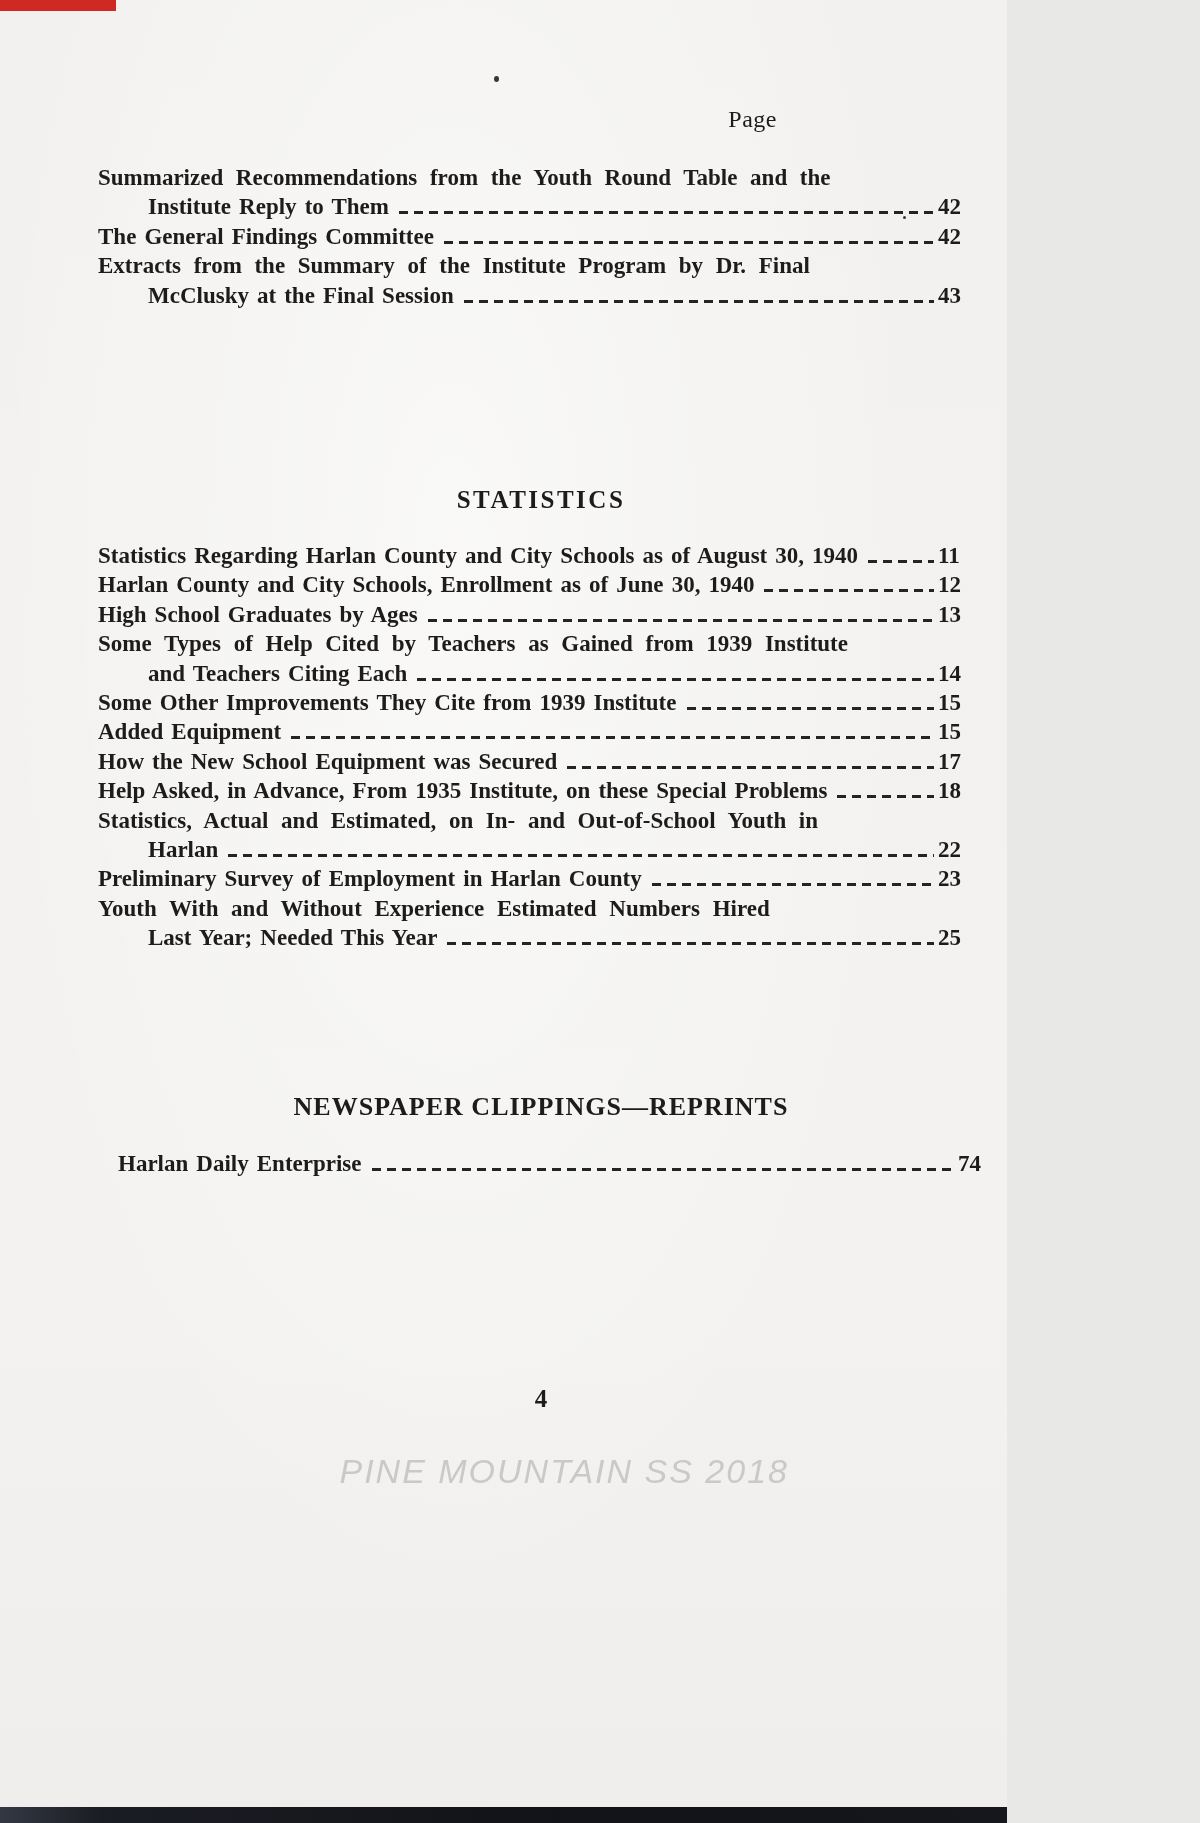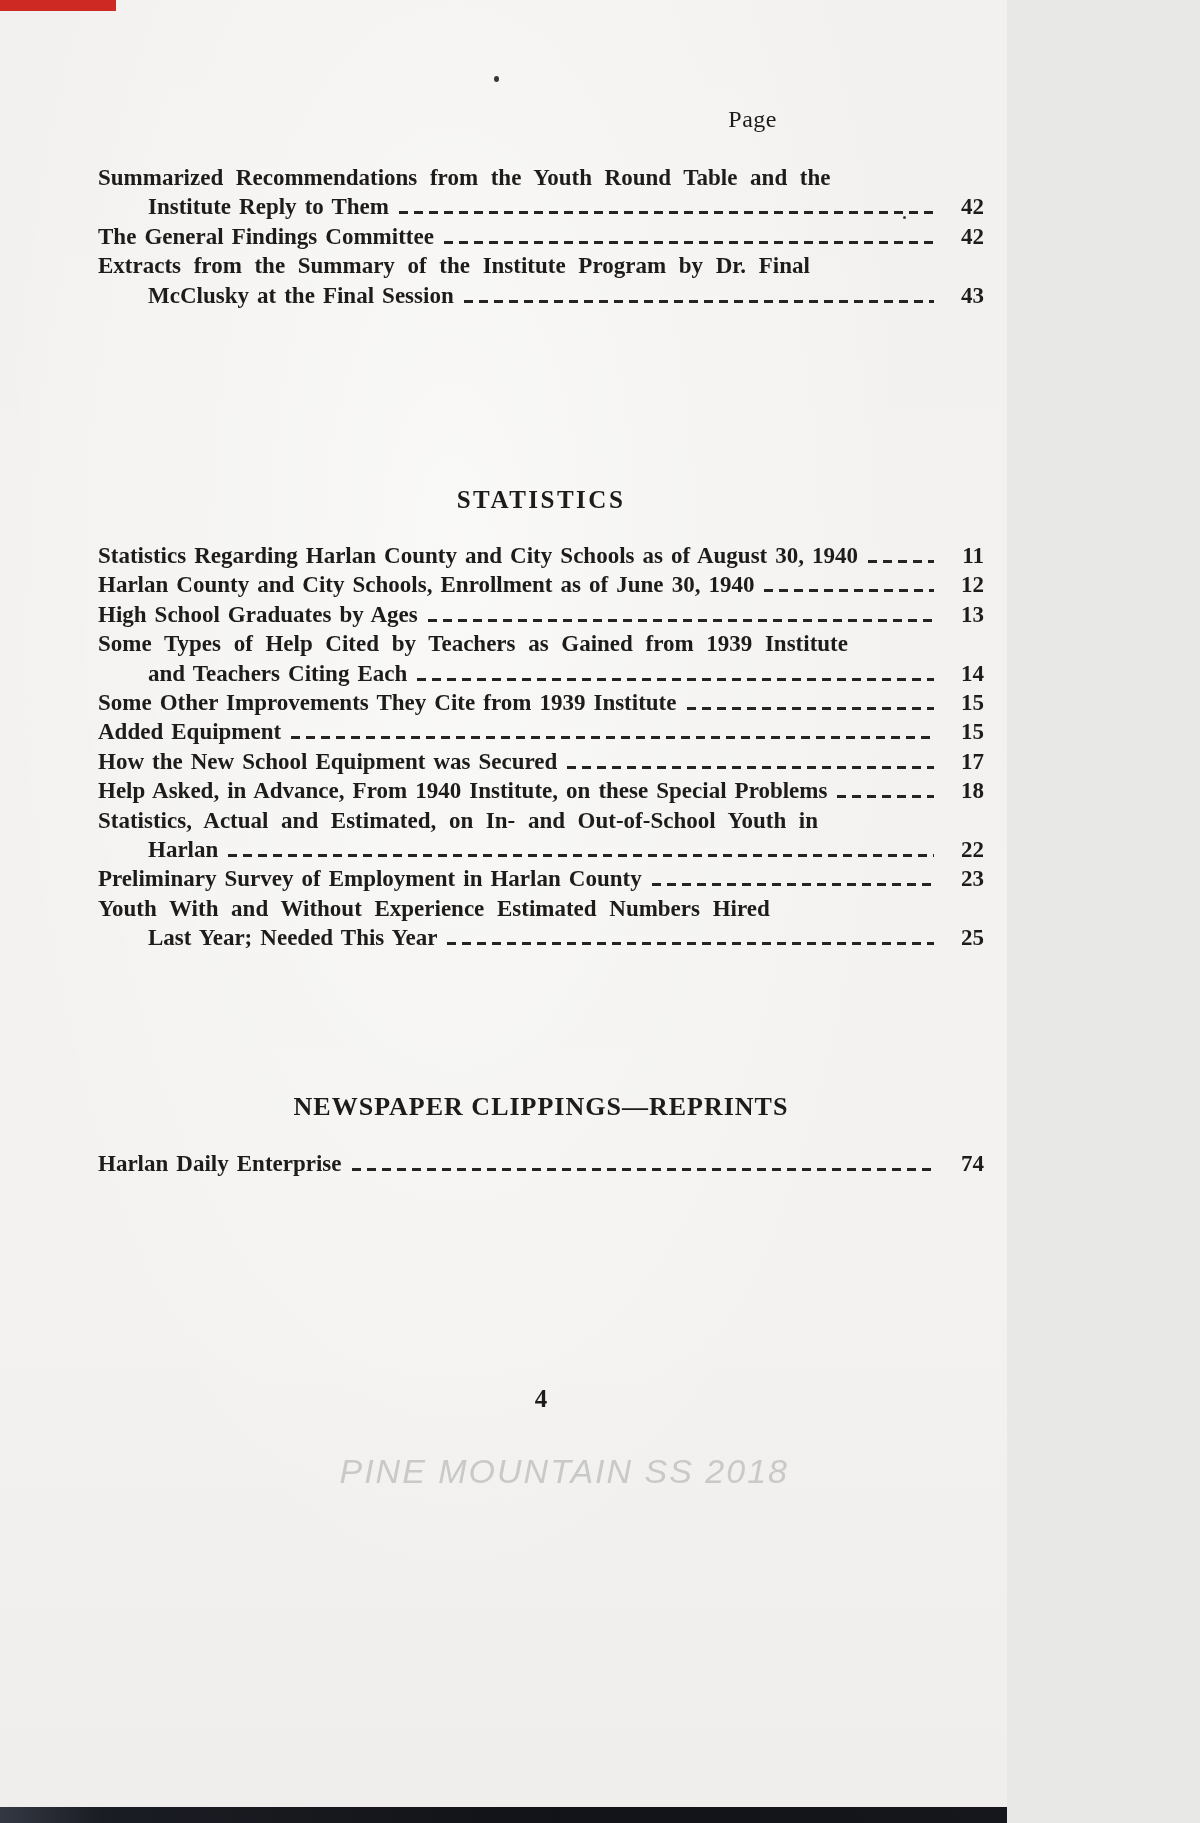--- a/index.html
+++ b/index.html
@@ -18,30 +18,30 @@
     background: var(--strip-red, #ce2a23); }
 
   .bottom-band { position:absolute; left:0; bottom:0; width:100%; height:16px;
     background: linear-gradient(90deg, #343843 0%, #1b1d24 10%, #121318 55%, #16171c 100%); }
 
   .page-label { position:absolute; top:106px; right:230px; font-size:24px; letter-spacing:.5px; }
 
   .toc-block { position:absolute; left:98px; width:886px; }
   #sec0 { top:163px; }
   #sec1 { top:541px; }
-  #sec2 { top:1149px; }
+  #sec2 { top:1149px;margin-left:20px; }
 
   .toc-row { display:flex; align-items:baseline; line-height:29.4px;
     font-size:23px; font-weight:bold; white-space:nowrap; word-spacing:.10em; }
   .toc-row.indent { padding-left:50px; }
   .entry-text.wide { word-spacing:.30em; }
 
   .leader { flex:1 1 auto; height:3px; align-self:baseline; margin:0 4px 5px 10px;
     background: repeating-linear-gradient(90deg, #262320 0px, #262320 9px, transparent 9px, transparent 15px); }
-  .pg { flex:0 0 46px; text-align:right; }
+  .pg { flex:0 0 46px; }
 
   .heading { position:absolute; left:98px; width:886px; text-align:center;
     font-size:25px; font-weight:bold; letter-spacing:2.5px; }
   #statsHeading { top:486px; }
   #newsHeading { top:1092px; font-size:26px; letter-spacing:1px; }
 
   .footer-num { position:absolute; left:98px; width:886px; top:1385px;
     text-align:center; font-size:25px; font-weight:bold; }
 
   .watermark { position:absolute; top:1452px; right:218px;
@@ -133,21 +133,21 @@
           <span class="entry-text">Added Equipment</span>
           <span class="leader"></span>
           <span class="pg">15</span>
         </div>
         <div class="toc-row">
           <span class="entry-text">How the New School Equipment was Secured</span>
           <span class="leader"></span>
           <span class="pg">17</span>
         </div>
         <div class="toc-row">
-          <span class="entry-text">Help Asked, in Advance, From 1940 Institute, on these Special Problems</span>
+          <span class="entry-text">Help Asked, in Advance, From 1935 Institute, on these Special Problems</span>
           <span class="leader"></span>
           <span class="pg">18</span>
         </div>
         <div class="toc-row">
           <span class="entry-text wide">Statistics, Actual and Estimated, on In- and Out-of-School Youth in</span>
         </div>
         <div class="toc-row indent">
           <span class="entry-text">Harlan</span>
           <span class="leader"></span>
           <span class="pg">22</span>

